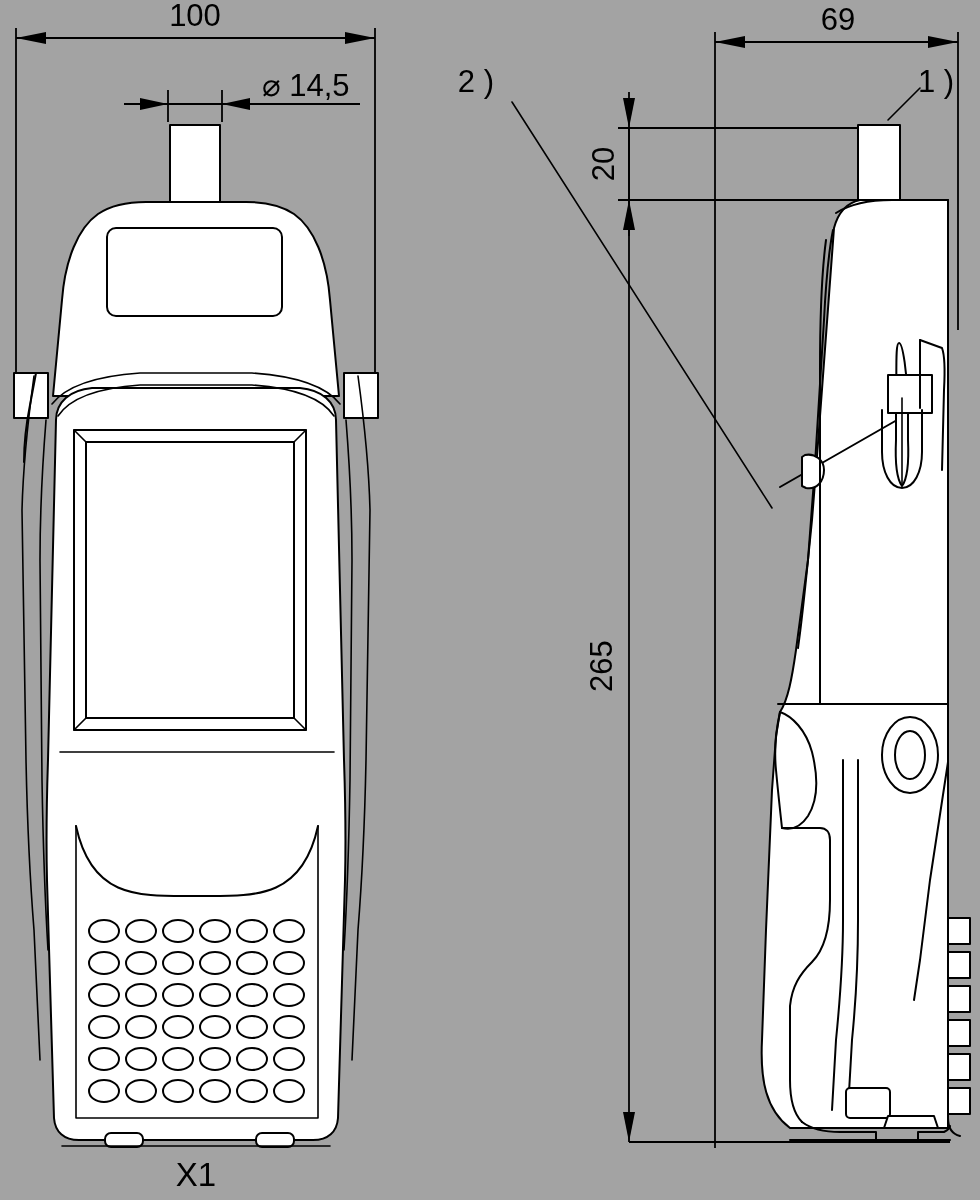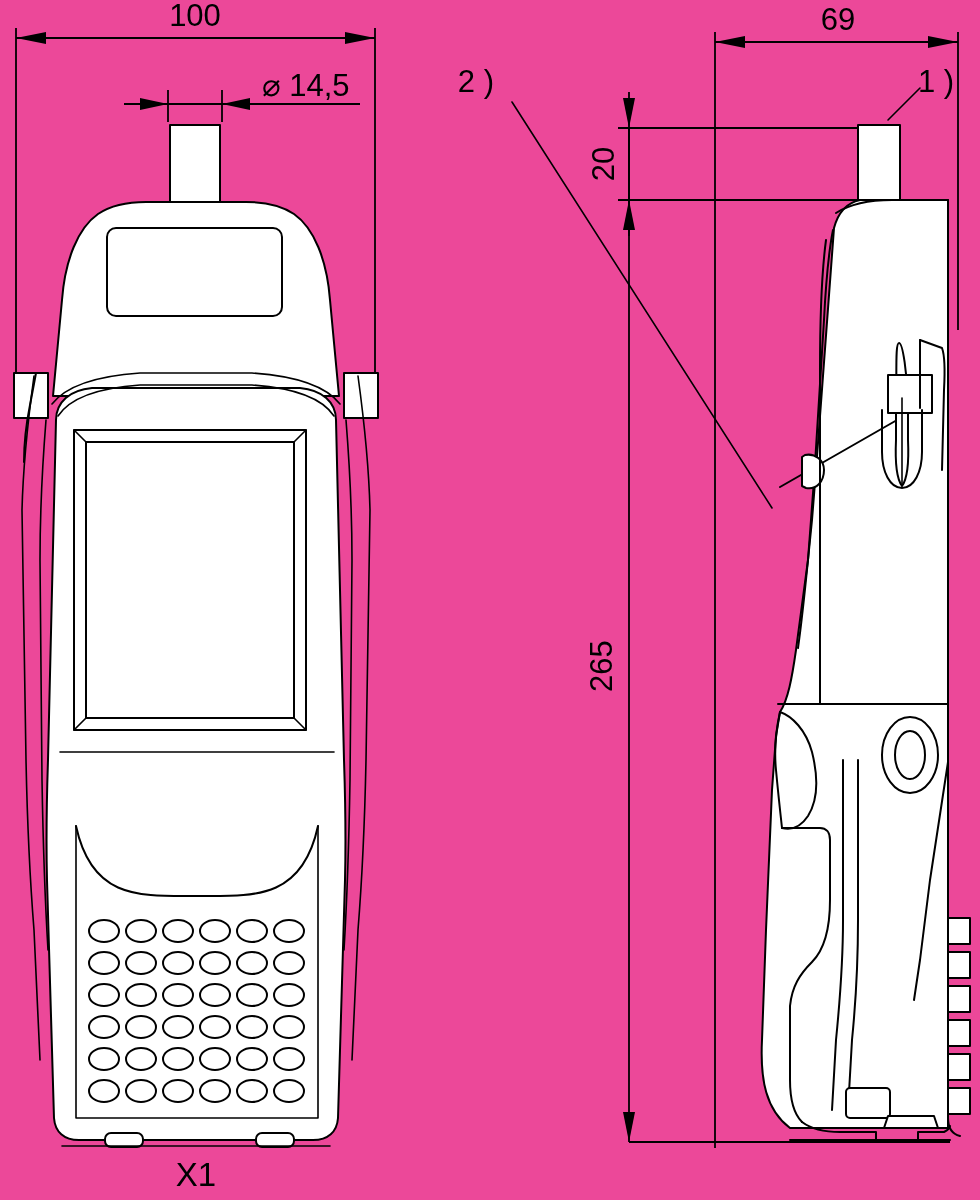--- a/index.html
+++ b/index.html
@@ -11,21 +11,21 @@
   body {
     width: 980px;
     height: 1200px;
     overflow: hidden;
     font-family: "Liberation Sans", sans-serif;
   }
   #drawing-root {
     position: relative;
     width: 980px;
     height: 1200px;
-    background: #ec4899;
+    background: #a3a3a3;
   }
   svg.dwg {
     display: block;
     width: 980px;
     height: 1200px;
   }
   .ln {
     fill: none;
     stroke: #000000;
     stroke-width: 2;

